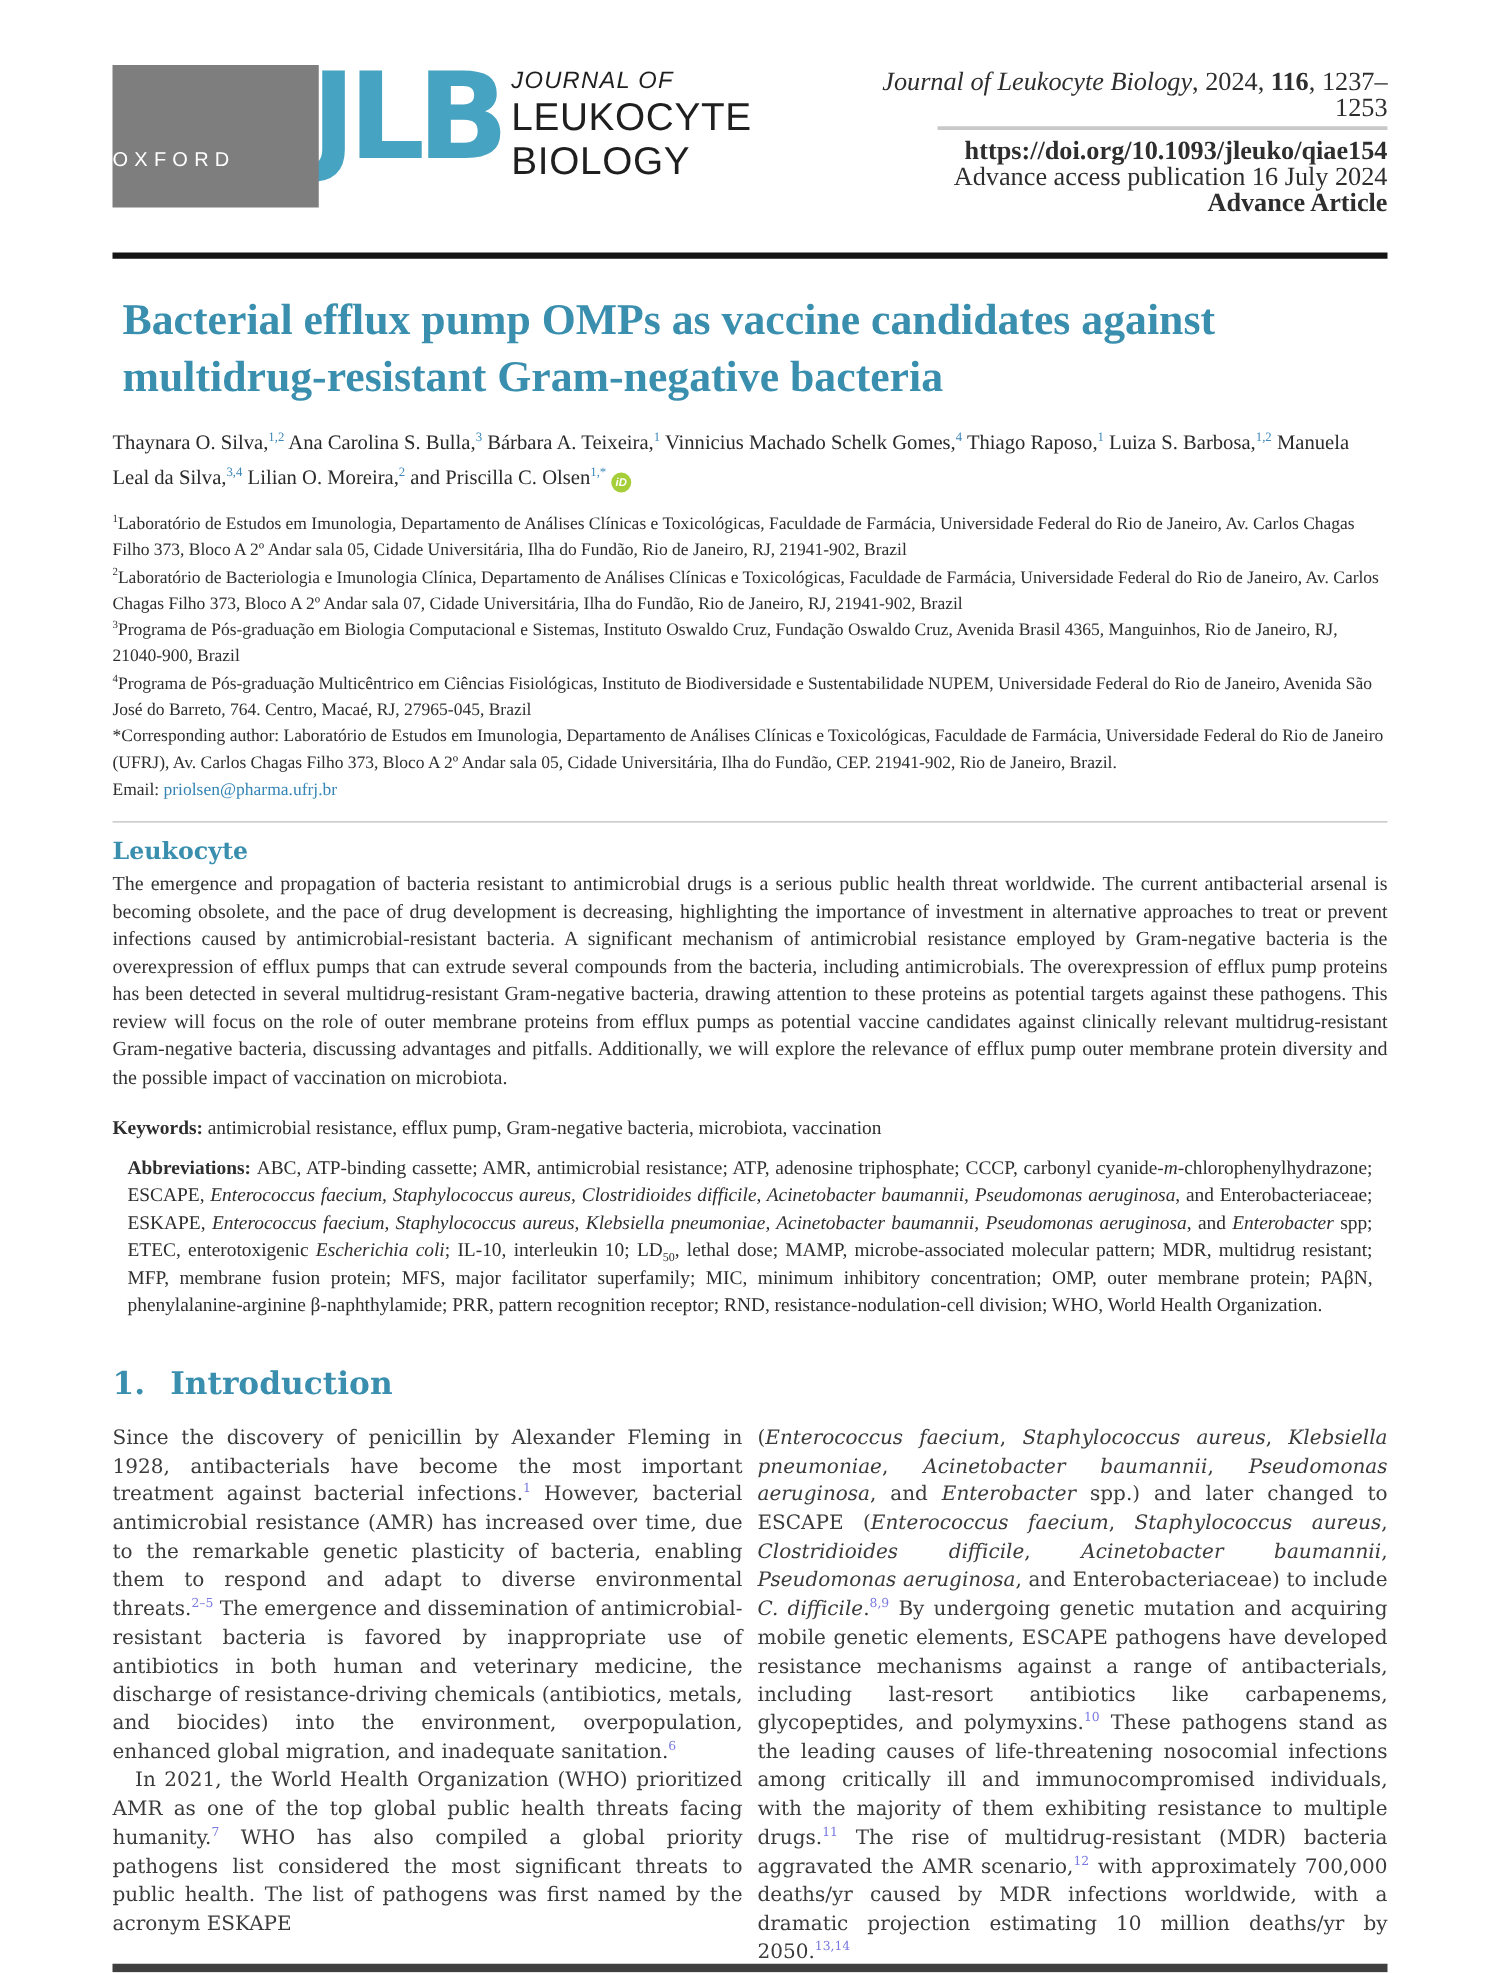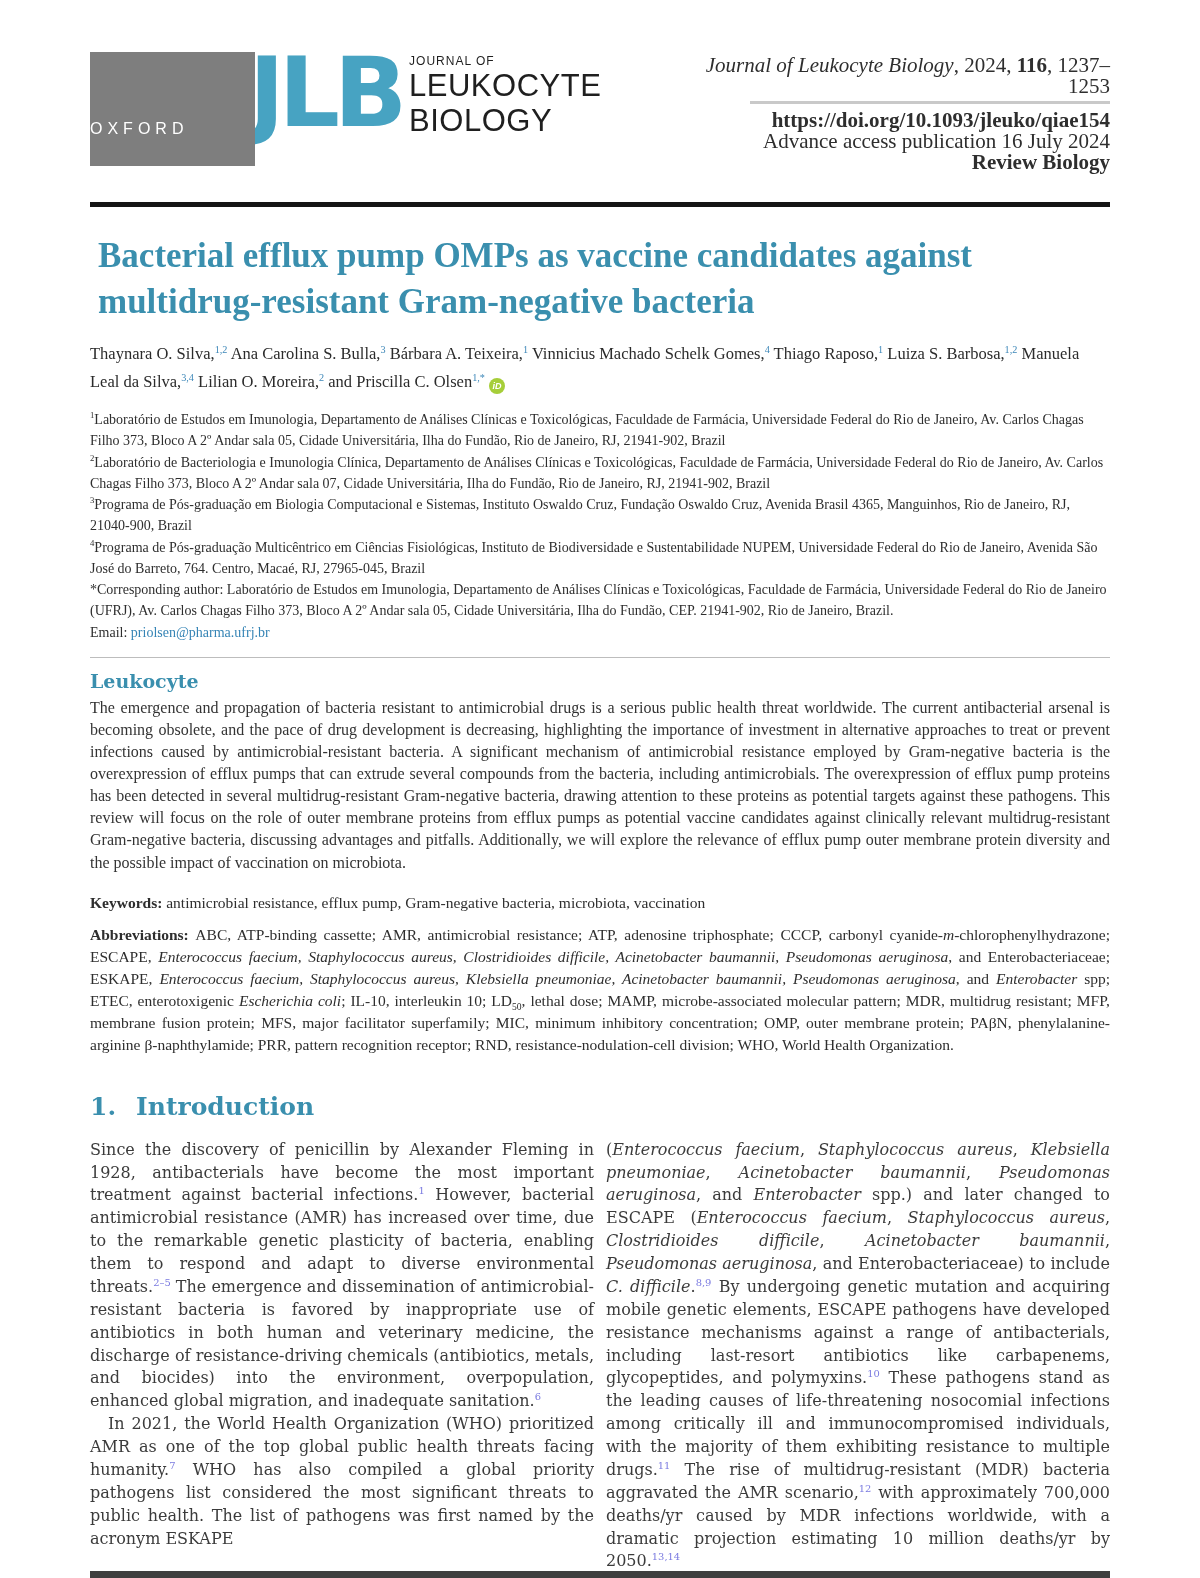--- a/index.html
+++ b/index.html
@@ -14,21 +14,21 @@
 
   
   .header{position:relative;height:140px;padding-top:52px;}
   .brand{position:absolute;left:0;top:52px;display:flex;align-items:flex-start;}
   .oxford-box{width:165px;height:114px;background:#7e7e7e;position:relative;}
   .oxford-box span{position:absolute;left:0;right:0;bottom:28px;text-align:left;
     color:#fff;font-family:"Liberation Sans",sans-serif;font-size:16px;letter-spacing:5px;}
   .jlb{font-family:"DejaVu Sans",sans-serif;font-weight:bold;font-size:96px;line-height:.95;
     color:#47a3c2;letter-spacing:-6px;margin:-4px 8px 0 -6px;}
   .jname{font-family:"Liberation Sans",sans-serif;color:#1f1f1f;margin-top:2px;}
-  .jname .j1{font-size:12px;letter-spacing:1px;}
+  .jname .j1{font-size:19px;letter-spacing:1px;font-style:italic;}
   .jname .j2,.jname .j3{font-size:31px;letter-spacing:.5px;line-height:1.13;}
 
   
   .citation{position:absolute;right:0;top:55px;text-align:right;font-size:21px;line-height:21px;width:430px;}
   .cit-rule{height:3px;background:#c9c9c9;margin:4px 0 6px 70px;}
   .doi{font-weight:bold;}
   .rtype{font-weight:bold;}
 
   .black-rule{height:5px;background:#141414;margin-top:10px;}
 
@@ -45,21 +45,21 @@
   .affils p{margin:0;}
   .link{color:#3584b5;cursor:pointer;text-align:center;}
 
   .thin-rule{height:1px;background:#bdbdbd;margin-top:14px;}
 
   
   .abs-head{font-family:"DejaVu Serif",serif;font-size:19px;font-weight:bold;color:#3a8fae;margin:12px 0 5px;}
   .abs-text{font-size:16px;line-height:1.38;text-align:justify;color:#333;margin:0;}
 
   .keywords{font-size:15.5px;margin:20px 0 0;color:#2e2e2e;}
-  .abbrev{font-size:15.5px;line-height:1.42;text-align:justify;margin:12px 0 0;color:#2e2e2e;}
+  .abbrev{font-size:15.5px;line-height:1.42;text-align:justify;margin:12px 12px 0;color:#2e2e2e;}
 
   
   .sec-head{font-family:"DejaVu Serif",serif;font-size:25px;font-weight:bold;color:#3a8fae;margin:36px 0 0;}
   .sec-head .num{margin-right:20px;}
 
   
   .cols{display:flex;gap:12px;margin-top:18px;}
   .col{flex:1;font-family:"DejaVu Serif",serif;font-size:16px;line-height:1.43;
     text-align:justify;color:#3b3b3b;}
   .col p{margin:0;}
@@ -92,21 +92,21 @@
           <div class="j1">JOURNAL OF</div>
           <div class="j2">LEUKOCYTE</div>
           <div class="j3">BIOLOGY</div>
         </div>
       </div>
       <div class="citation">
         <div><span class="i">Journal of Leukocyte Biology</span><span>, 2024, </span><span class="b">116</span><span>, 1237–1253</span></div>
         <div class="cit-rule"></div>
         <div class="doi">https://doi.org/10.1093/jleuko/qiae154</div>
         <div>Advance access publication 16 July 2024</div>
-        <div class="rtype">Review Biology</div>
+        <div class="rtype">Advance Article</div>
       </div>
     </div>
 
     <div class="black-rule"></div>
 
     <h1 class="title">Bacterial efflux pump OMPs as vaccine candidates against multidrug-resistant Gram-negative bacteria</h1>
 
     <p class="authors"><span><span>Thaynara O. Silva,</span><span class="sup asup">1,2</span><span> Ana Carolina S. Bulla,</span><span class="sup asup">3</span><span> Bárbara A. Teixeira,</span><span class="sup asup">1</span><span> Vinnicius Machado Schelk Gomes,</span><span class="sup asup">4</span><span> Thiago Raposo,</span><span class="sup asup">1</span><span> Luiza S. Barbosa,</span><span class="sup asup">1,2</span><span> Manuela Leal da Silva,</span><span class="sup asup">3,4</span><span> Lilian O. Moreira,</span><span class="sup asup">2</span><span> and Priscilla C. Olsen</span><span class="sup asup">1,*</span></span><span class="orcid">iD</span></p>
 
     <div class="affils">

